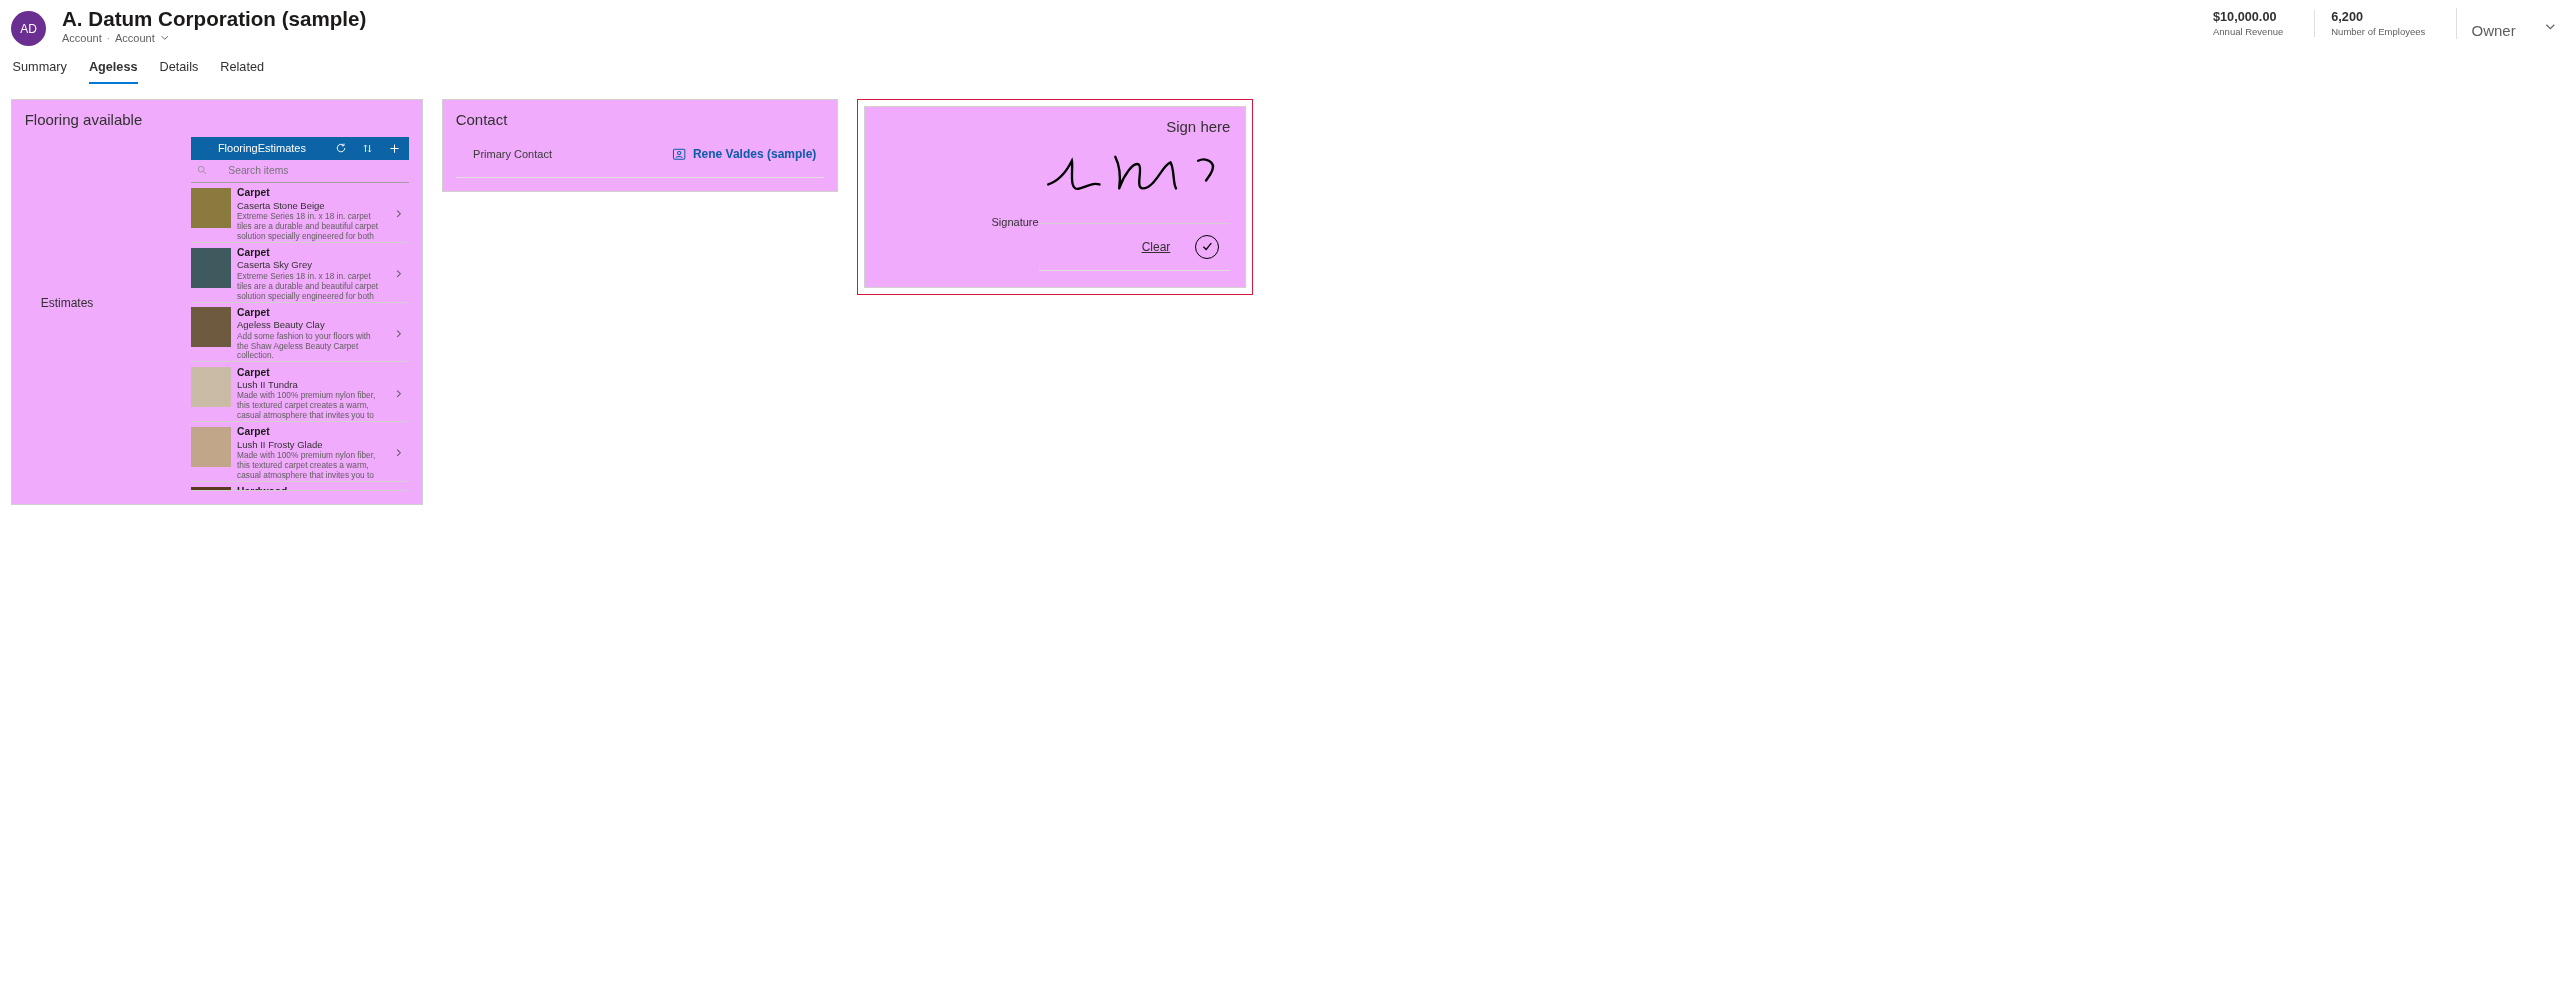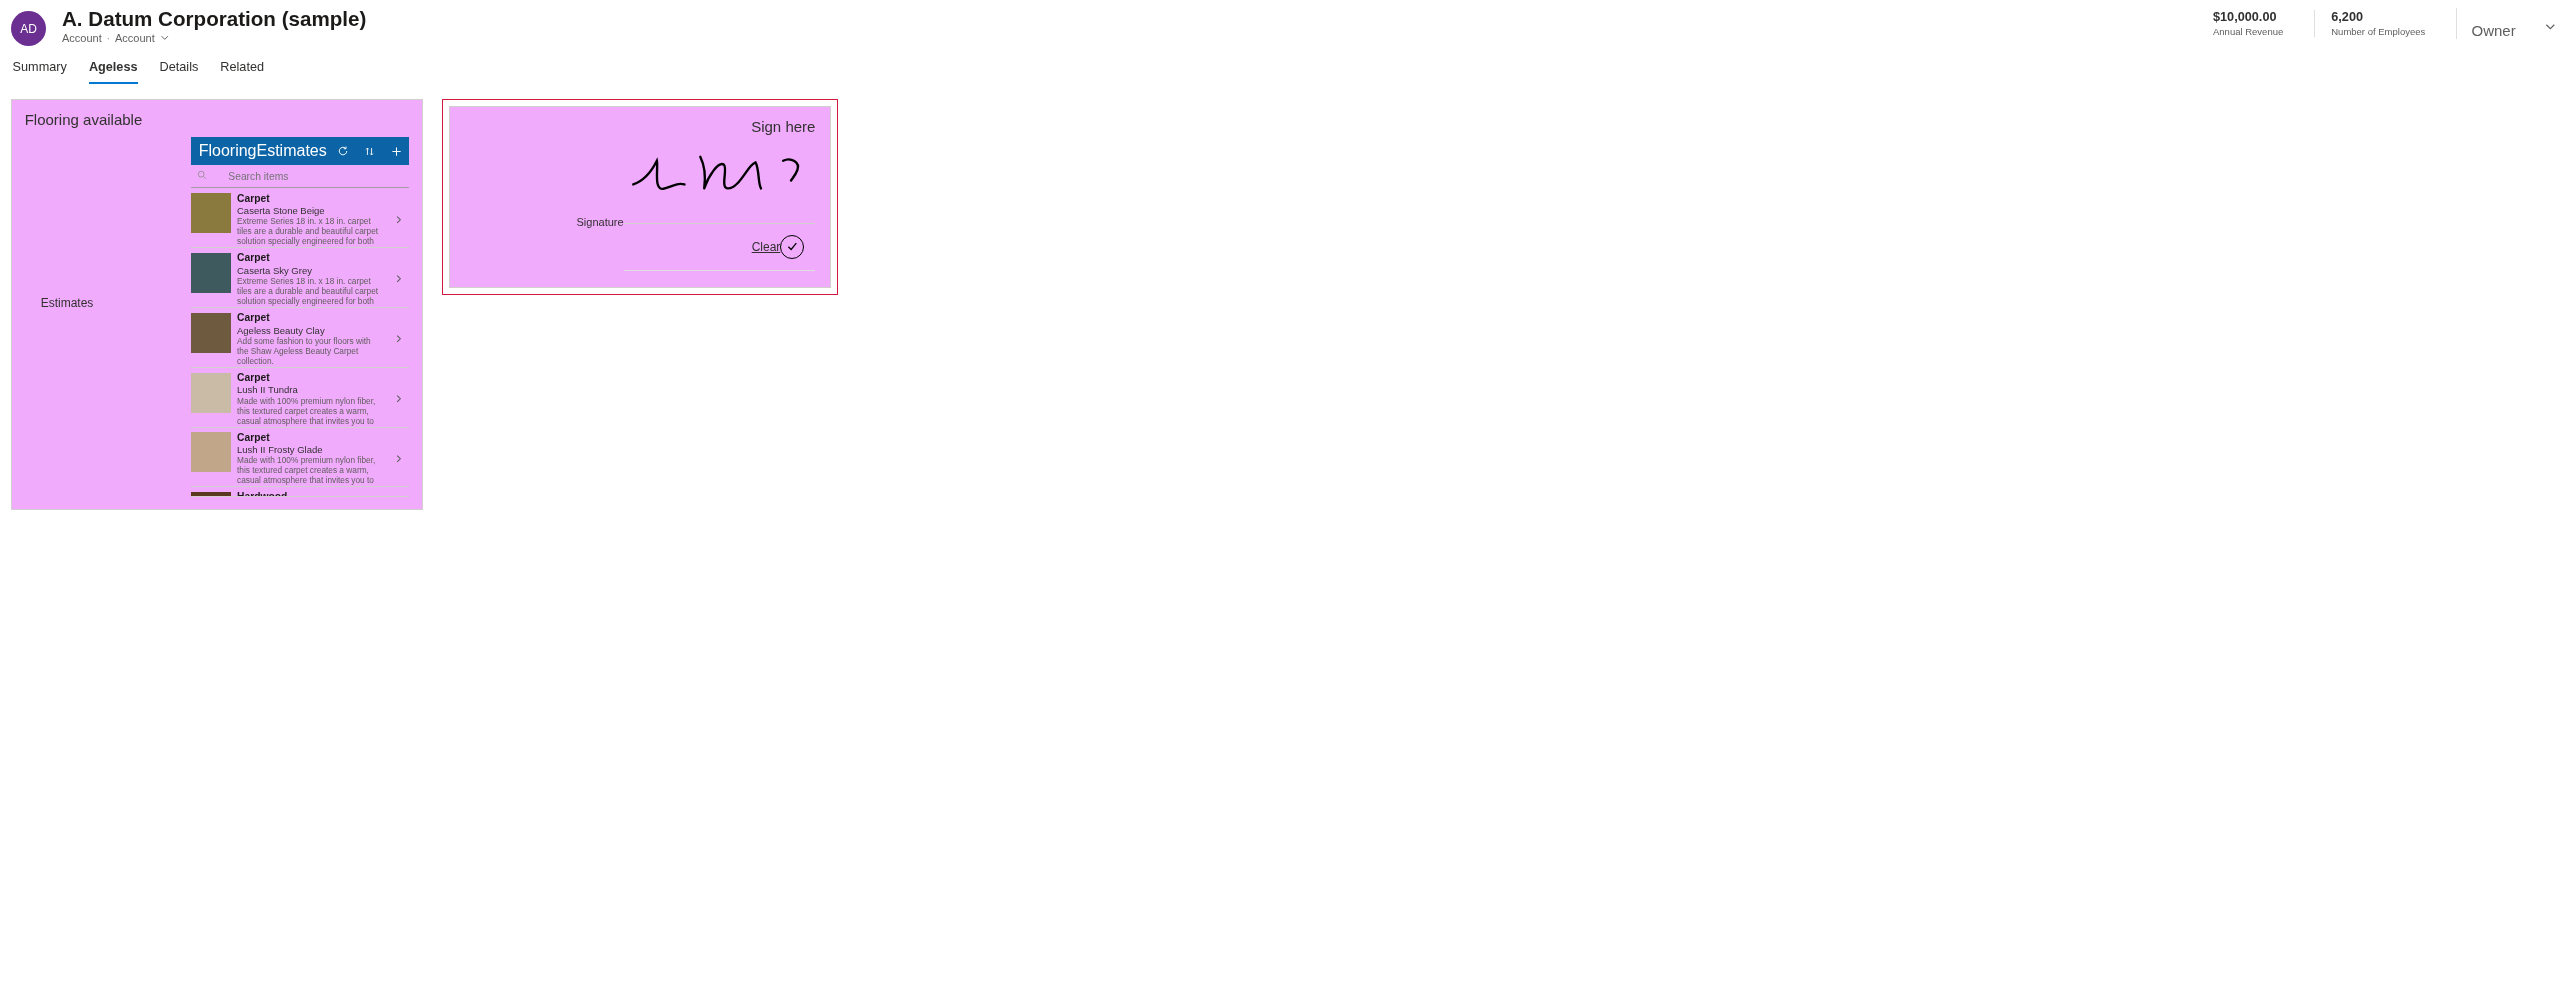--- a/index.html
+++ b/index.html
@@ -149,21 +149,22 @@
   .gallery-header {
     background: #0c64a6;
     color: #fff;
     display: flex;
     align-items: center;
     padding: 4.8px 8px;
     gap: 9.5px;
   }
   .gallery-header-title {
     flex: 1;
-    font-size: 16px;
+    font-size: 11px;
+    text-align: center;
   }
   .gallery-header-icons {
     display: flex;
     gap: 14.3px;
   }
   .gallery-header-icons span {
     display: inline-flex;
     align-items: center;
     justify-content: center;
     width: 12.7px;
@@ -291,20 +292,21 @@
   .sig-canvas {
     height: 79px;
     border-bottom: 0.8px solid #d2d0ce;
     position: relative;
   }
   .clear-row {
     display: flex;
     align-items: center;
     padding: 11px 6.3px;
     border-bottom: 0.8px solid #e1dfdd;
+    gap: 25px;
   }
   .clear-link {
     text-decoration: underline;
     font-size: 12px;
     color: #323130;
     cursor: pointer;
     flex: 1;
   }
   .ok-circle {
     width: 24px;
@@ -477,20 +479,36 @@
               <div class="swatch c5" style="height:8px;"></div>
               <div class="item-text" style="overflow:hidden;">
                 <div class="item-title">Hardwood</div>
               </div>
             </div>
           </div>
         </div>
       </div>
     </div>
 
+    <div class="card" style="align-self:start;">
+      <div class="card-title">Contact</div>
+      <div class="contact-row">
+        <div class="contact-label">Primary Contact</div>
+        <div class="contact-value">
+          <span>
+            <svg width="14.3" height="14.3" viewBox="0 0 20 20">
+                <rect x="2" y="3" width="16" height="14" rx="2" fill="none" stroke="#0b5cab" stroke-width="1.4"></rect>
+                <circle cx="10" cy="8.5" r="2.3" fill="none" stroke="#0b5cab" stroke-width="1.4"></circle>
+                <path d="M6 15 C6 12.5 14 12.5 14 15" fill="none" stroke="#0b5cab" stroke-width="1.4"></path>
+              </svg>
+          </span>
+          <span>Rene Valdes (sample)</span>
+        </div>
+      </div>
+    </div>
 
     <div class="sign-highlight" style="align-self:start;">
       <div class="card sign">
         <div class="card-title">Sign here</div>
         <div class="sign-area">
           <div class="sign-left">Signature</div>
           <div class="sign-right">
             <div class="sig-canvas">
               <svg width="190" height="71" viewBox="0 0 240 90" style="position:absolute; right:0; top:0;">
                 <path d="M10 50 C 25 45, 35 30, 40 20 C 42 30, 35 60, 50 55 C 65 50, 68 48, 75 50" stroke="#000" stroke-width="3" fill="none" stroke-linecap="round"></path>

